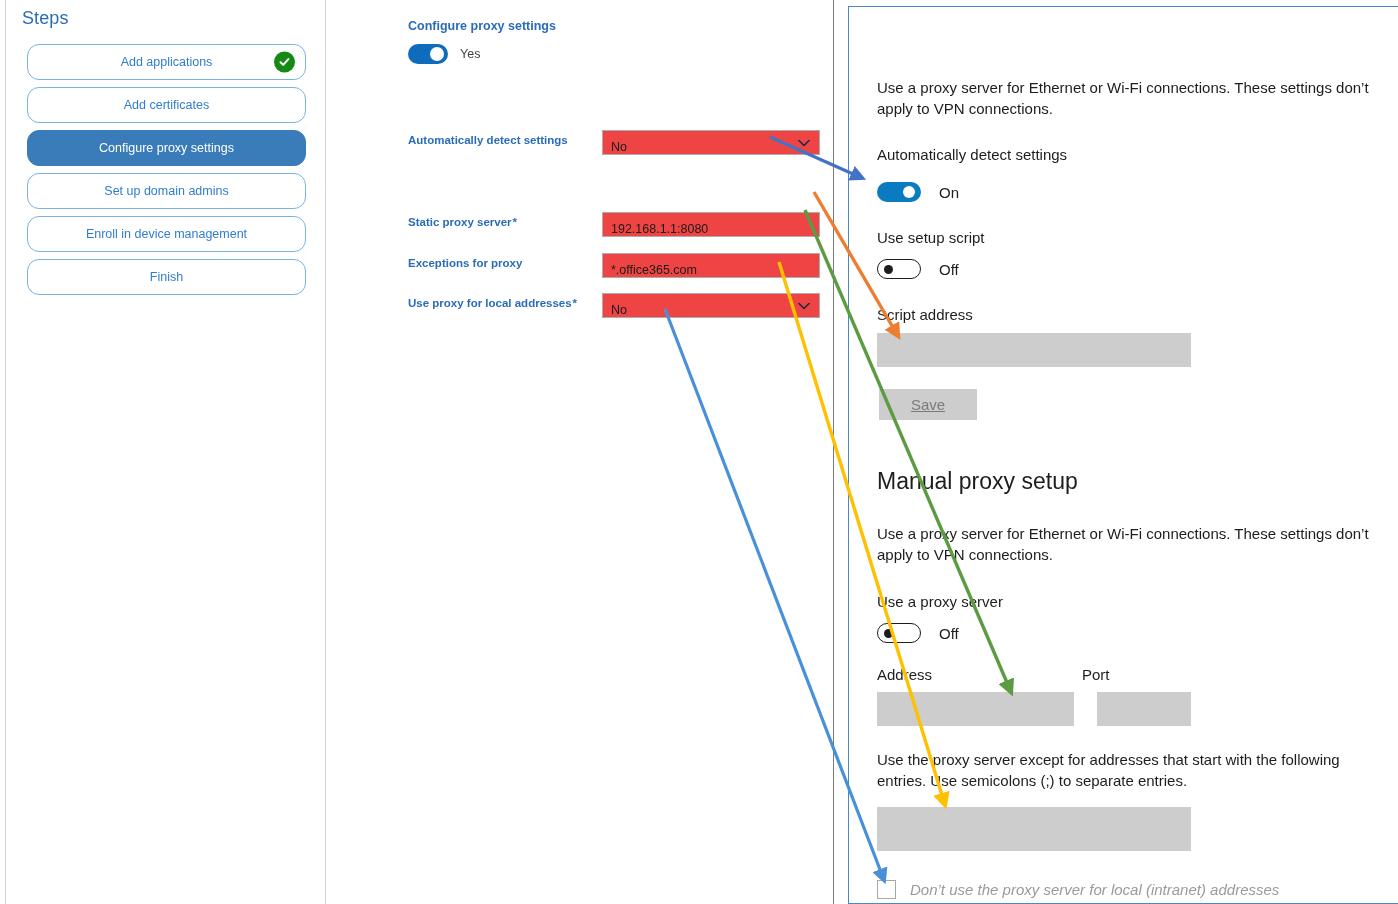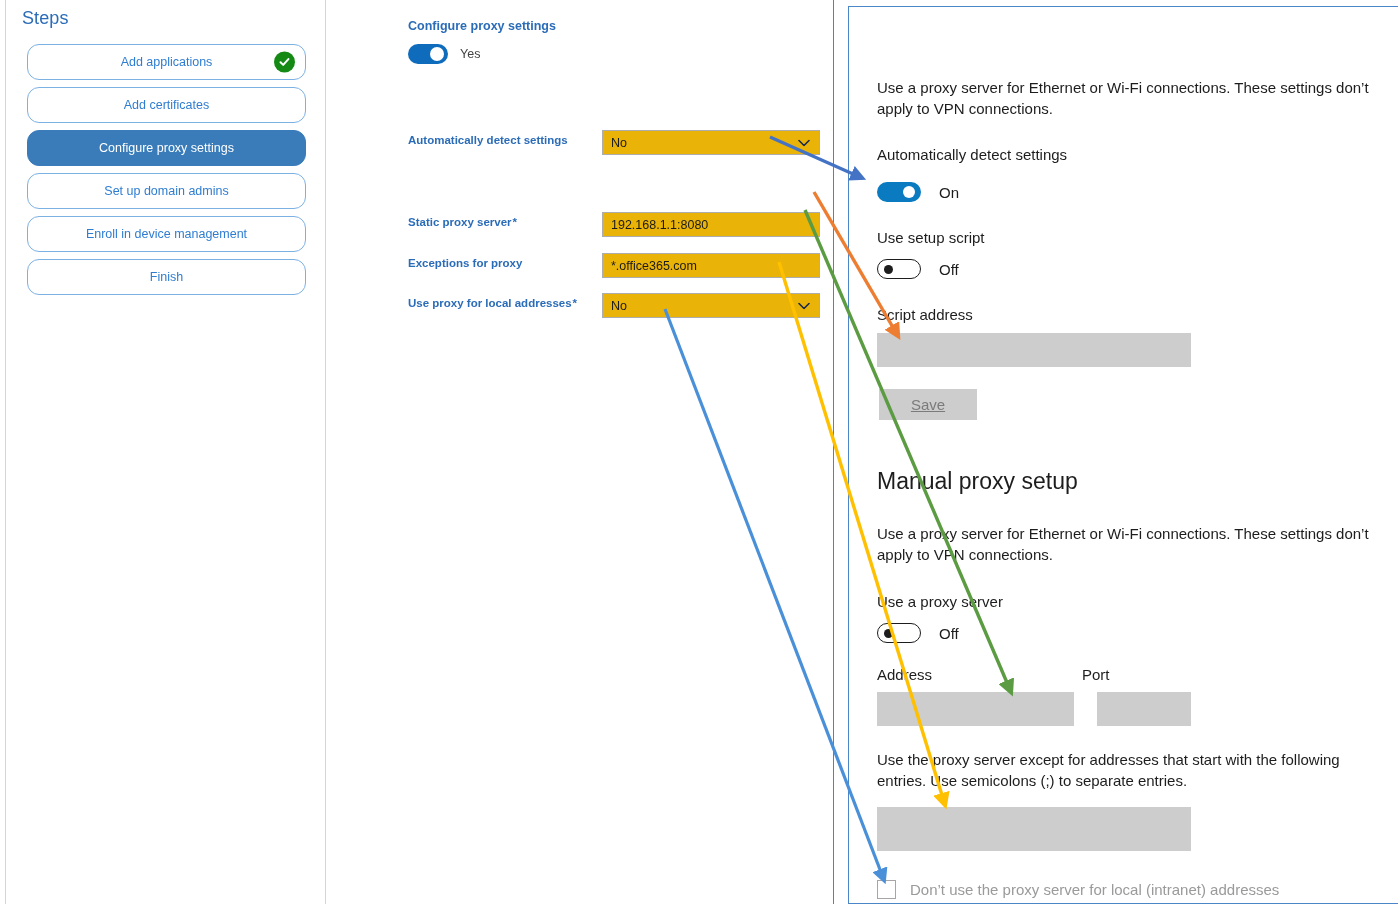--- a/index.html
+++ b/index.html
@@ -58,23 +58,23 @@
   .toggle-label{font-size:12.5px;color:#444;}
 
   .field-row{position:absolute;left:82px;width:420px;height:26px;}
   .field-label{
     position:absolute;left:0;top:4px;font-size:11.5px;font-weight:bold;color:#2b6cb8;
     white-space:nowrap;
   }
   .field-label .req{color:#2b6cb8;font-weight:bold;}
   .field-ctl{
     position:absolute;left:194px;top:0;width:218px;height:25px;
-    border:1px solid #adadad;background:#eab308;box-sizing:border-box;
+    border:1px solid #adadad;background:#ef4444;box-sizing:border-box;
     font-size:12.5px;color:#1b1b1b;
-    display:flex;align-items:center;padding:0 8px;
+    display:flex;align-items:flex-end;padding:0 8px;
   }
   .field-ctl.focused{border:1.5px solid #3a8ede;}
   .field-ctl .chev{
     position:absolute;right:9px;top:50%;transform:translateY(-50%);
     width:12px;height:7px;
   }
   .field-ctl .val{overflow:hidden;white-space:nowrap;}
 
   
   .divider{
@@ -237,21 +237,21 @@
 
     <div class="rp-label" style="top:659px;">Address</div>
     <div class="grayfield" style="left:28px;top:685px;width:197px;height:34px;"></div>
 
     <div class="rp-label" style="left:233px;top:659px;">Port</div>
     <div class="grayfield" style="left:248px;top:685px;width:94px;height:34px;"></div>
 
     <div class="rp-p" style="top:742px;">Use the proxy server except for addresses that start with the following entries. Use semicolons (;) to separate entries.</div>
     <div class="grayfield" style="left:28px;top:800px;width:314px;height:44px;"></div>
 
-    <div class="cb-row" style="top:873px;">
+    <div class="cb-row" style="top:873px;font-style:italic;">
       <span class="cb-box"></span>
       <span class="cb-label">Don’t use the proxy server for local (intranet) addresses</span>
     </div>
 
   </div>
 
   <svg class="arrows" viewBox="0 0 1398 904">
     <defs>
       <marker id="ah-blue" markerWidth="5" markerHeight="5" refX="3.6" refY="2.5" orient="auto">
           <path d="M0,0 L5,2.5 L0,5 z" fill="#4472C4"></path>

